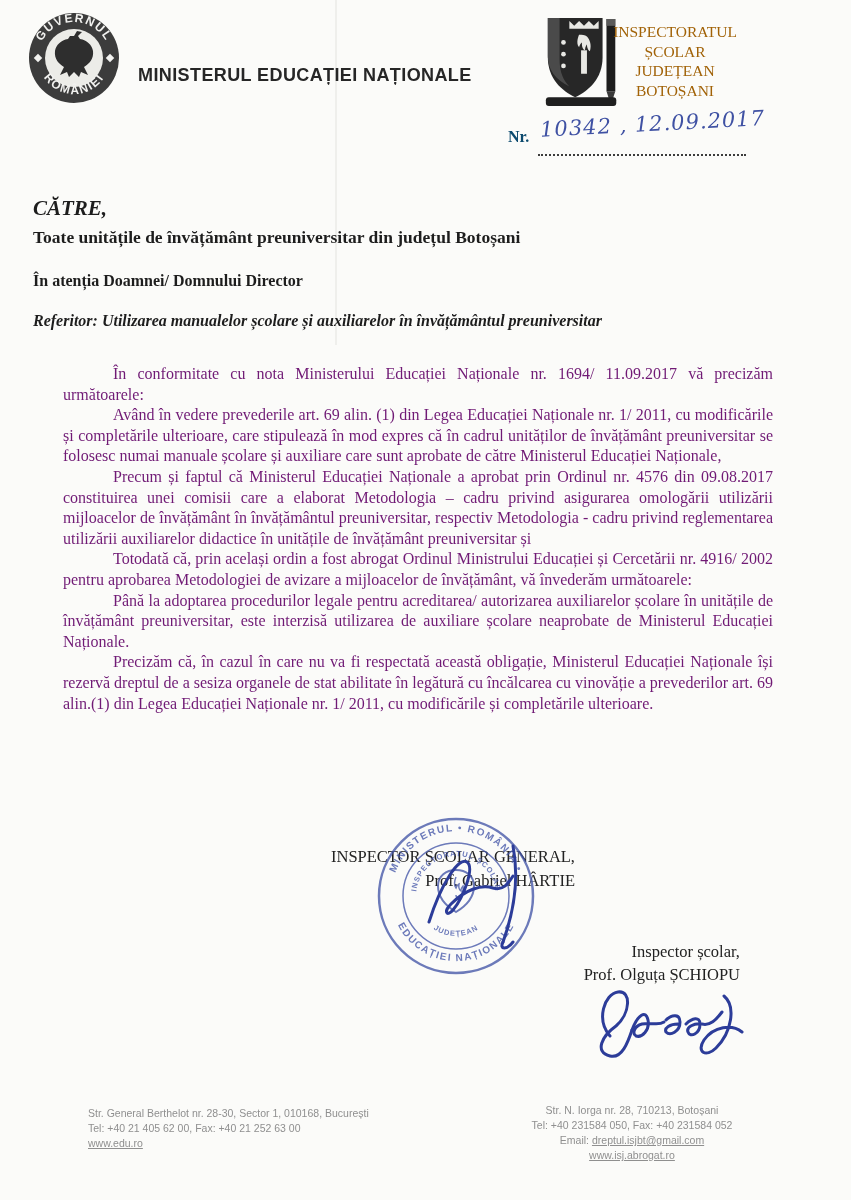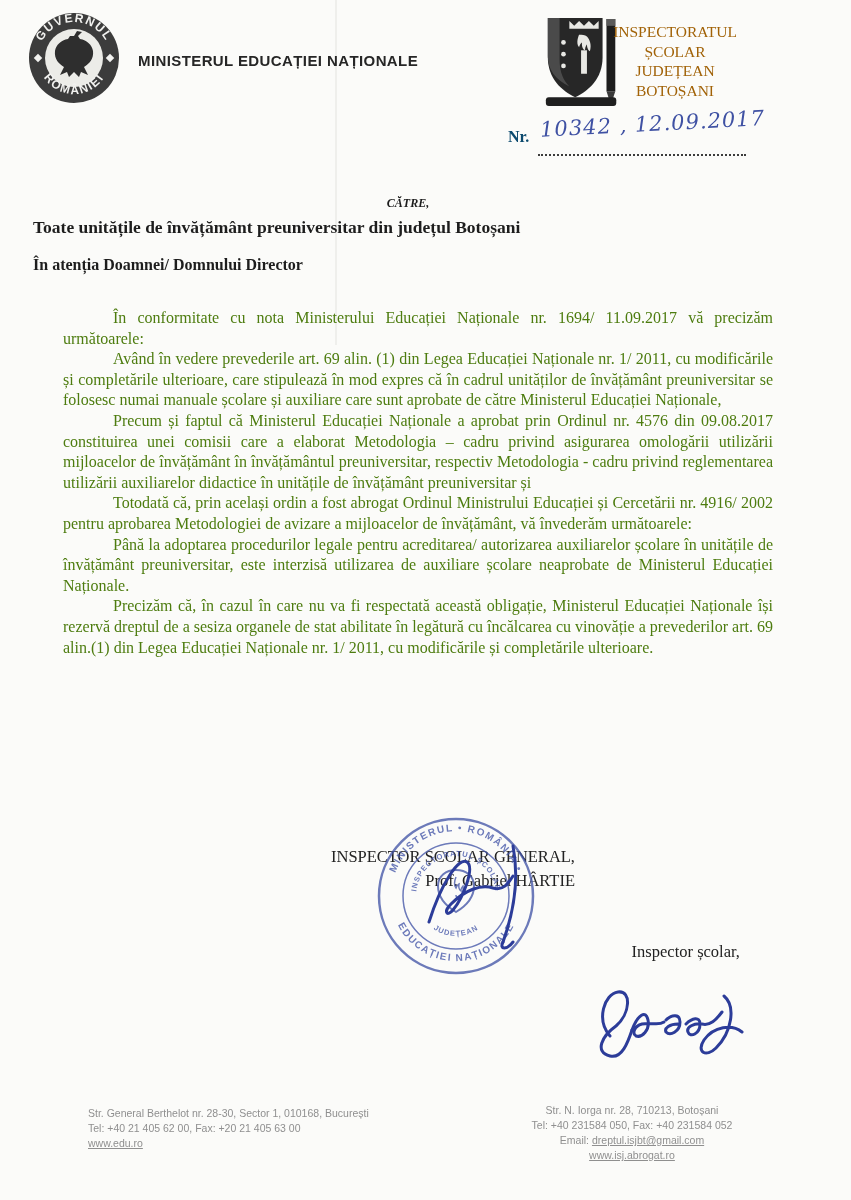--- a/index.html
+++ b/index.html
@@ -2,41 +2,41 @@
 <html><head>
 <meta charset="utf-8">
 <style>
   html,body{margin:0;padding:0;}
   .page{position:relative;width:851px;height:1200px;background:#fbfbf9;overflow:hidden;
         font-family:"Liberation Serif",serif;color:#1d1d1d;}
   .scan-fold{position:absolute;left:335px;top:0;width:2px;height:345px;background:#efefec;}
 
   
   .seal{position:absolute;left:28px;top:12px;width:92px;height:92px;}
-  .ministry-name{position:absolute;left:138px;top:52px;font-family:"Liberation Sans",sans-serif;
-        font-weight:bold;font-size:15px;letter-spacing:.4px;color:#262626;}
+  .ministry-name{position:absolute;left:138px;top:65px;font-family:"Liberation Sans",sans-serif;
+        font-weight:bold;font-size:18px;letter-spacing:.4px;color:#262626;}
   .isj-logo{position:absolute;left:540px;top:13px;width:88px;height:100px;}
   .isj-name{position:absolute;left:598px;top:22px;width:154px;text-align:center;
         font-size:15.5px;line-height:19.5px;color:#a16207;}
   .reg{position:absolute;left:508px;top:114px;width:245px;height:46px;}
   .reg-label{position:absolute;left:0;top:14px;font-size:16px;font-weight:bold;color:#0c4a6e;}
   .reg-dots{position:absolute;left:30px;top:40px;width:208px;border-bottom:2px dotted #3c3c3c;}
   .reg-value{position:absolute;left:32px;top:-2px;width:220px;font-family:"DejaVu Serif",serif;
         font-style:italic;font-size:21px;letter-spacing:1px;color:#3f51a3;transform:rotate(-3deg);
         white-space:nowrap;}
 
   
   main{position:absolute;left:33px;top:196px;width:750px;}
-  .salutation{font-weight:bold;font-style:italic;font-size:12px;text-align:center;}
+  .salutation{font-weight:bold;font-style:italic;font-size:21px;}
   .recipient{font-weight:bold;font-size:17.5px;margin-top:6px;}
-  .attention{font-weight:bold;font-size:16px;margin-top:18px;}
+  .attention{font-weight:bold;font-size:16px;margin-top:24px;}
   .subject{font-weight:bold;font-style:italic;font-size:16px;margin-top:22px;}
   .paragraphs{margin:34px 10px 0 30px;}
   .paragraphs p{margin:0;font-size:16px;line-height:20.6px;text-indent:50px;
-        text-align:justify;color:#4d7c0f;}
+        text-align:justify;color:#701a75;}
 
   
   .sig-primary{position:absolute;left:235px;top:845px;width:340px;text-align:right;
         font-size:16.5px;line-height:24px;color:#222;font-family:Liberation Serif, serif;}
   .stamp{position:absolute;left:375px;top:815px;width:162px;height:162px;opacity:.78;}
   .sig1{position:absolute;left:415px;top:838px;width:140px;height:118px;}
   .sig-secondary{position:absolute;left:535px;top:940px;width:205px;text-align:right;
         font-size:16.5px;line-height:23px;color:#222;}
   .sig-secondary .sig-title{padding-left:26px;}
   .sig2{position:absolute;left:586px;top:980px;width:168px;height:92px;}
@@ -102,20 +102,21 @@
       <span class="reg-label">Nr.</span>
       <span class="reg-dots"></span>
       <span class="reg-value">10342 , 12.09.2017</span>
     </div>
   </header>
 
   <main>
     <div class="salutation">CĂTRE,</div>
     <div class="recipient">Toate unitățile  de învățământ preuniversitar din județul Botoșani</div>
     <div class="attention">În atenția Doamnei/ Domnului Director</div>
+    <div class="subject">Referitor: Utilizarea manualelor școlare și auxiliarelor în învățământul preuniversitar</div>
     <div class="paragraphs">
       <p>În conformitate cu nota Ministerului Educației Naționale nr. 1694/ 11.09.2017 vă precizăm următoarele:</p>
       <p>Având în vedere prevederile art. 69 alin. (1) din Legea Educației Naționale nr. 1/ 2011, cu modificările și completările ulterioare, care stipulează în mod expres că în cadrul unităților de învățământ preuniversitar se folosesc numai manuale școlare și auxiliare care sunt aprobate de către Ministerul Educației Naționale,</p>
       <p>Precum și faptul că Ministerul Educației Naționale a aprobat prin Ordinul nr. 4576 din 09.08.2017 constituirea unei comisii care a elaborat Metodologia – cadru privind asigurarea omologării utilizării mijloacelor de învățământ în învățământul preuniversitar, respectiv Metodologia - cadru privind reglementarea utilizării auxiliarelor didactice în unitățile de învățământ preuniversitar și</p>
       <p>Totodată că, prin același ordin a fost abrogat Ordinul Ministrului Educației și Cercetării nr. 4916/ 2002 pentru aprobarea Metodologiei de avizare a mijloacelor de învățământ, vă învederăm următoarele:</p>
       <p>Până la adoptarea procedurilor legale pentru acreditarea/ autorizarea auxiliarelor școlare în unitățile de învățământ preuniversitar, este interzisă utilizarea de auxiliare școlare neaprobate de Ministerul Educației Naționale.</p>
       <p>Precizăm că, în cazul în care nu va fi respectată această obligație, Ministerul Educației Naționale își rezervă dreptul de a sesiza organele de stat abilitate în legătură cu încălcarea cu vinovăție a prevederilor art. 69 alin.(1) din Legea Educației Naționale nr. 1/ 2011, cu modificările și completările ulterioare.</p>
     </div>
   </main>
 
@@ -152,36 +153,37 @@
   <svg class="sig1" viewBox="0 0 140 118">
     <g fill="none" stroke="#2c3c99" stroke-width="3" stroke-linecap="round">
       <path d="M14,84 C26,46 44,18 52,24 C60,30 48,60 38,72 C32,79 28,74 36,66 C50,52 66,46 78,50 C88,53 93,46 98,38"></path>
       <path d="M98,8 C103,34 101,68 88,104"></path>
       <path d="M88,104 C84,112 92,112 98,104"></path>
     </g>
   </svg>
 
   <section class="sig-secondary">
     <div class="sig-title">Inspector școlar,</div>
+    <div>Prof. Olguța ȘCHIOPU</div>
   </section>
 
   <svg class="sig2" viewBox="0 0 168 92">
     <g fill="none" stroke="#2c3c99" stroke-width="3" stroke-linecap="round">
       <path d="M24,56 C10,40 18,14 32,12 C46,10 44,34 30,46 C16,56 8,72 24,76 C36,79 42,62 46,50"></path>
       <path d="M46,50 C52,34 60,30 62,40 C64,50 56,58 50,56 C46,54 48,46 56,44 C66,42 72,46 78,42"></path>
       <path d="M80,40 C86,34 94,34 94,42 C94,52 84,56 80,52 C78,48 84,44 92,44"></path>
       <path d="M100,44 C106,38 114,36 114,44 C114,54 104,58 102,52 C100,47 108,43 116,44 C124,46 130,40 136,32"></path>
       <path d="M138,16 C150,26 146,52 130,68 C120,78 110,72 118,60 C128,46 146,44 156,52"></path>
     </g>
   </svg>
 
   <footer>
     <div class="footer-left">
       <div>Str. General Berthelot nr. 28-30, Sector 1, 010168, București</div>
-      <div>Tel: +40 21 405 62 00, Fax: +20 21 405 63 00</div>
+      <div>Tel: +40 21 405 62 00, Fax: +40 21 252 63 00</div>
       <a class="footer-link" href="#">www.edu.ro</a>
     </div>
     <div class="footer-right">
       <div>Str. N. Iorga nr. 28, 710213,  Botoșani</div>
       <div>Tel:  +40 231584 050, Fax:  +40 231584 052</div>
       <div>
         <span>Email:</span>
         <a class="footer-link" href="#">dreptul.isjbt@gmail.com</a>
       </div>
       <a class="footer-link" href="#">www.isj.abrogat.ro</a>

